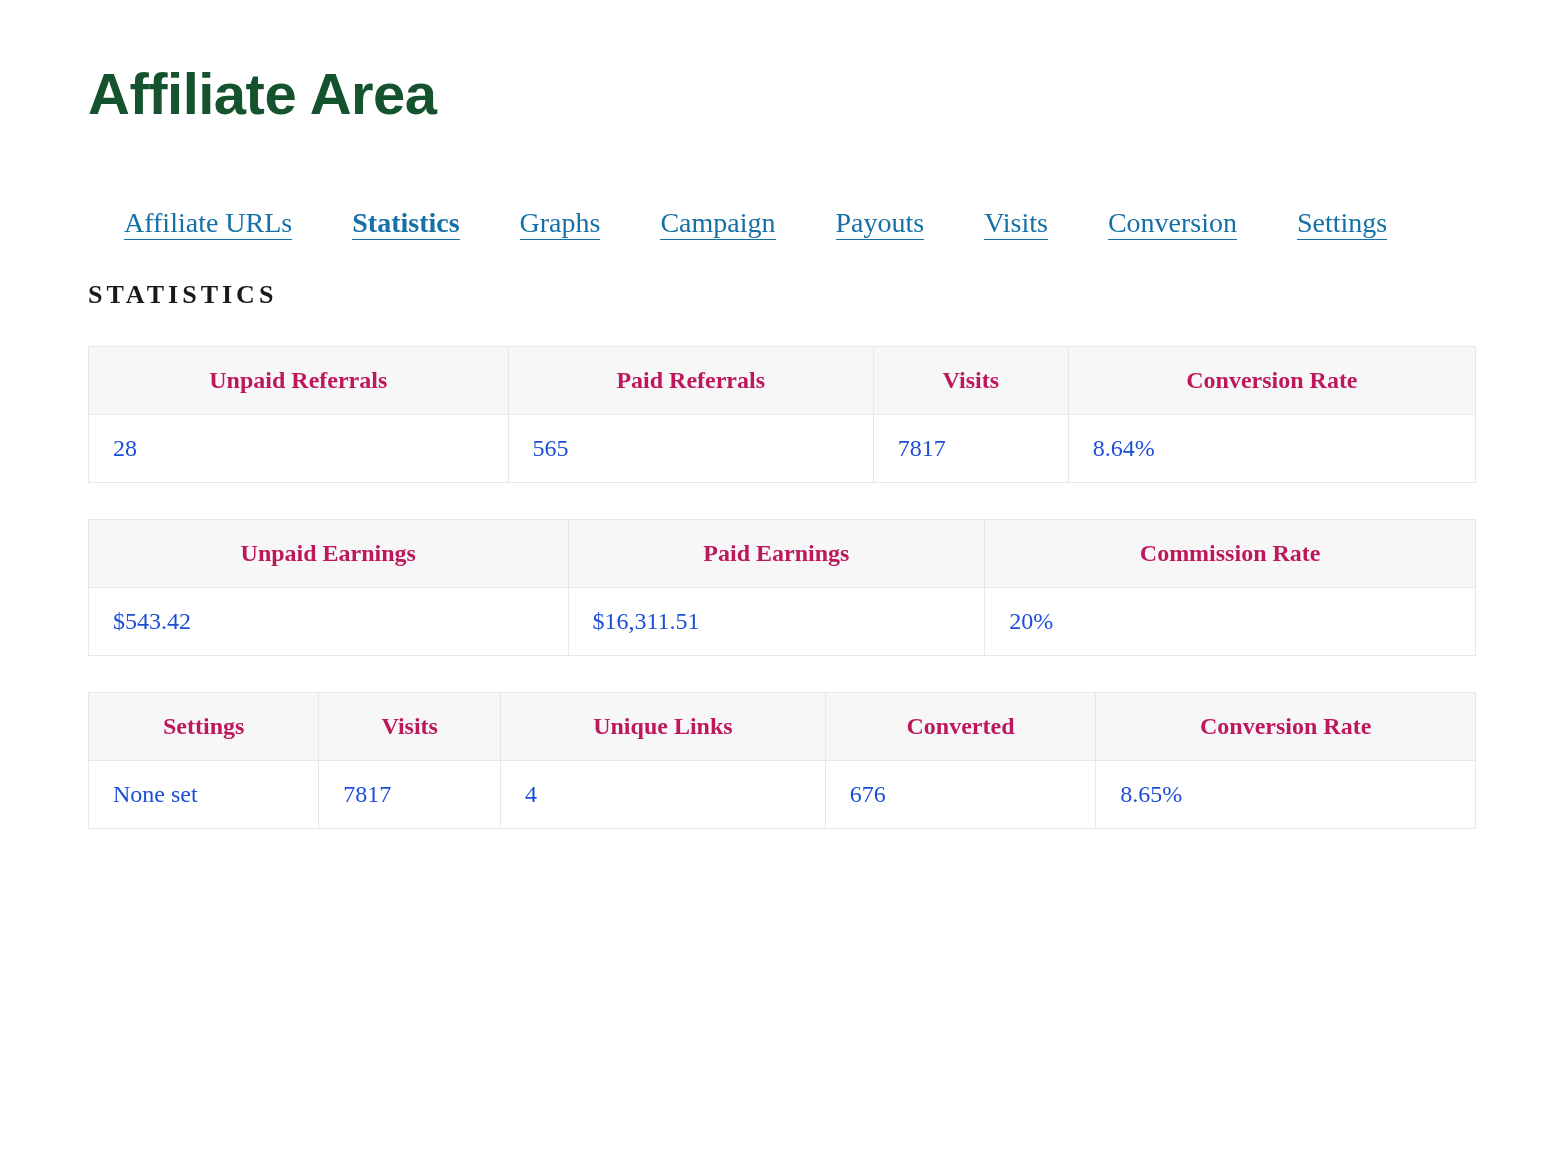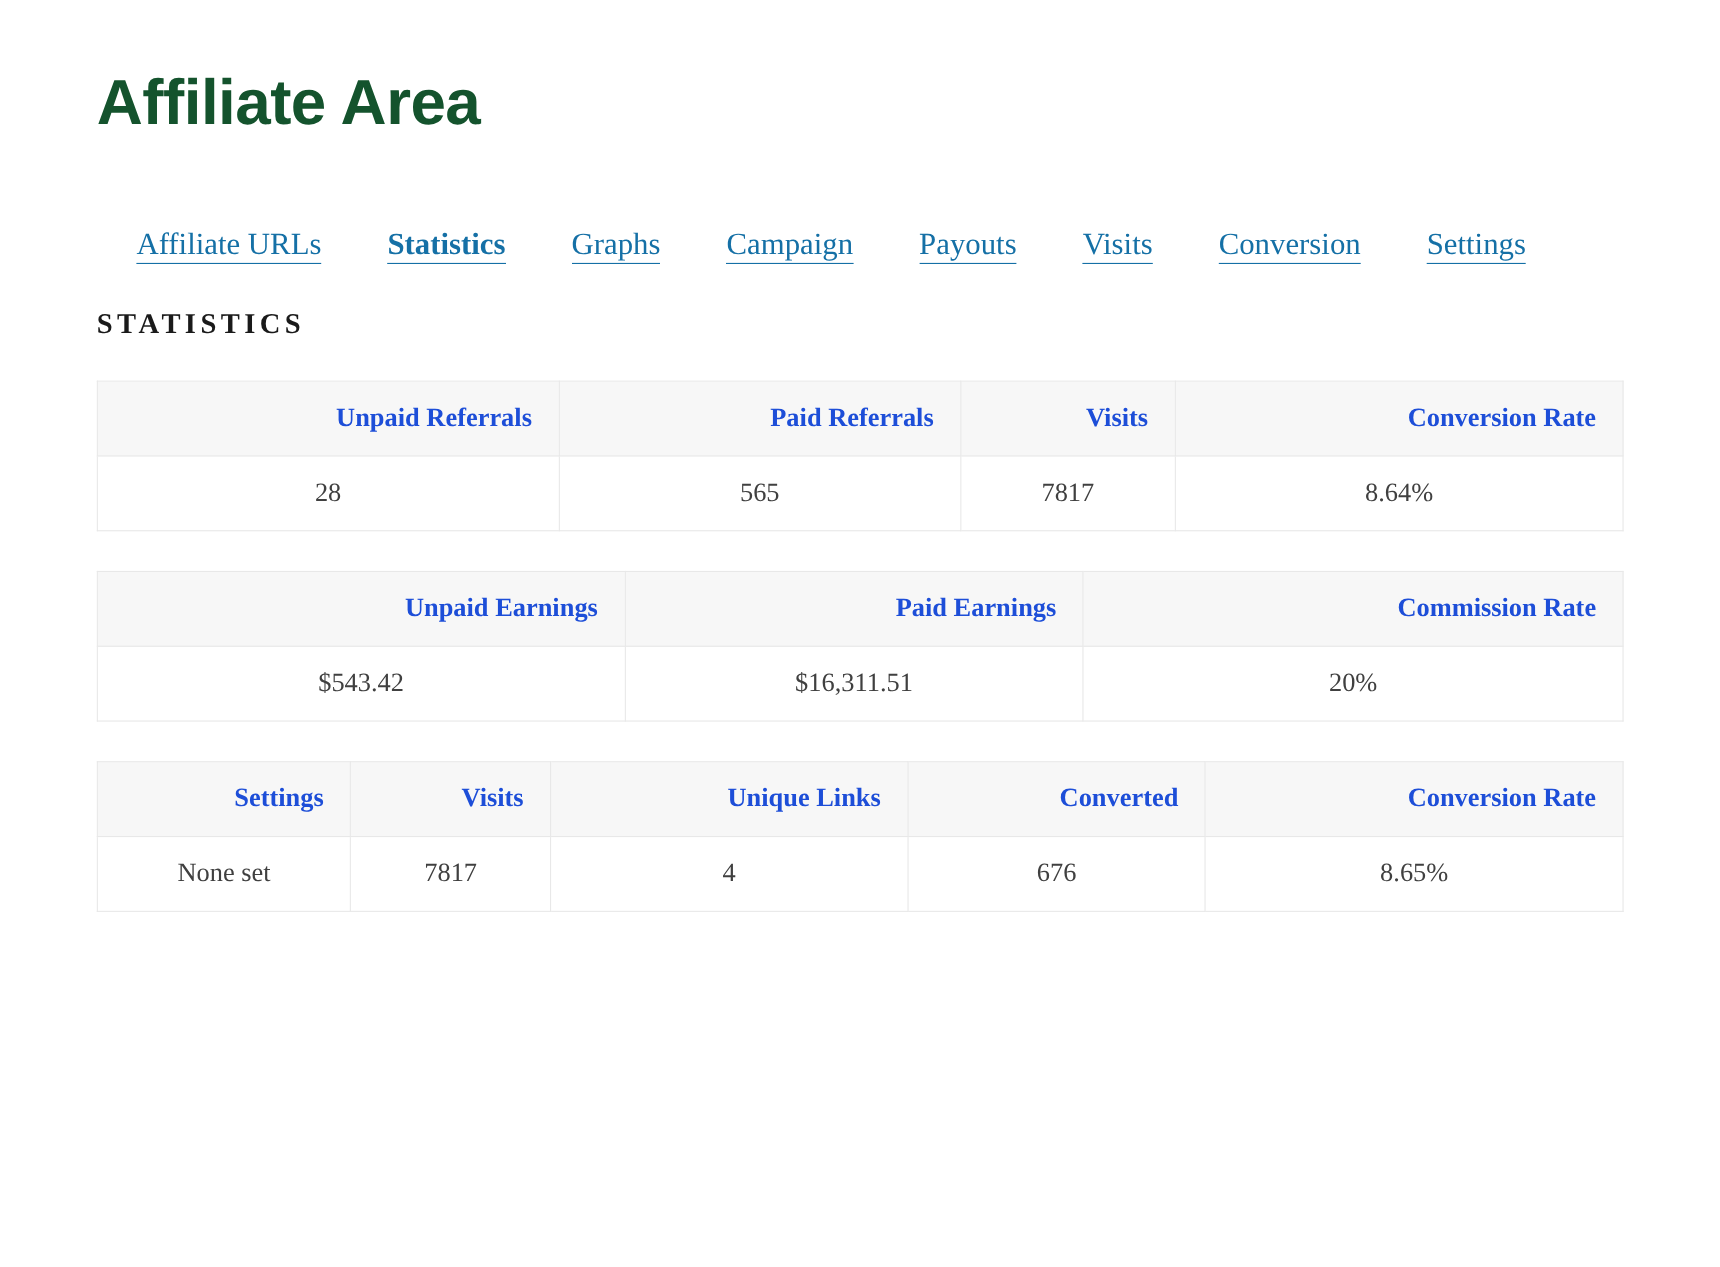--- a/index.html
+++ b/index.html
@@ -50,34 +50,33 @@
       text-transform: uppercase;
     }
     table {
       width: 100%;
       border-collapse: collapse;
       margin-bottom: 36px;
       font-family: Georgia, 'Times New Roman', serif;
     }
     th {
       background: #f7f7f7;
-      text-align: right;
+      text-align: center;
       padding: 20px 24px;
       font-size: 24px;
       font-weight: 700;
-      color: #1d4ed8;
+      color: #be185d;
       border: 1px solid #e8e8e8;
     }
     td {
       padding: 20px 24px;
       font-size: 24px;
-      color: #404040;
+      color: #1d4ed8;
       border: 1px solid #e8e8e8;
       background: #ffffff;
-      text-align: center;
     }
   </style>
 </head>
 <body>
 
 <h1 class="page-title">Affiliate Area</h1>
 
 <nav class="tabs">
   <a class="tab">Affiliate URLs</a>
   <a class="tab active">Statistics</a>

